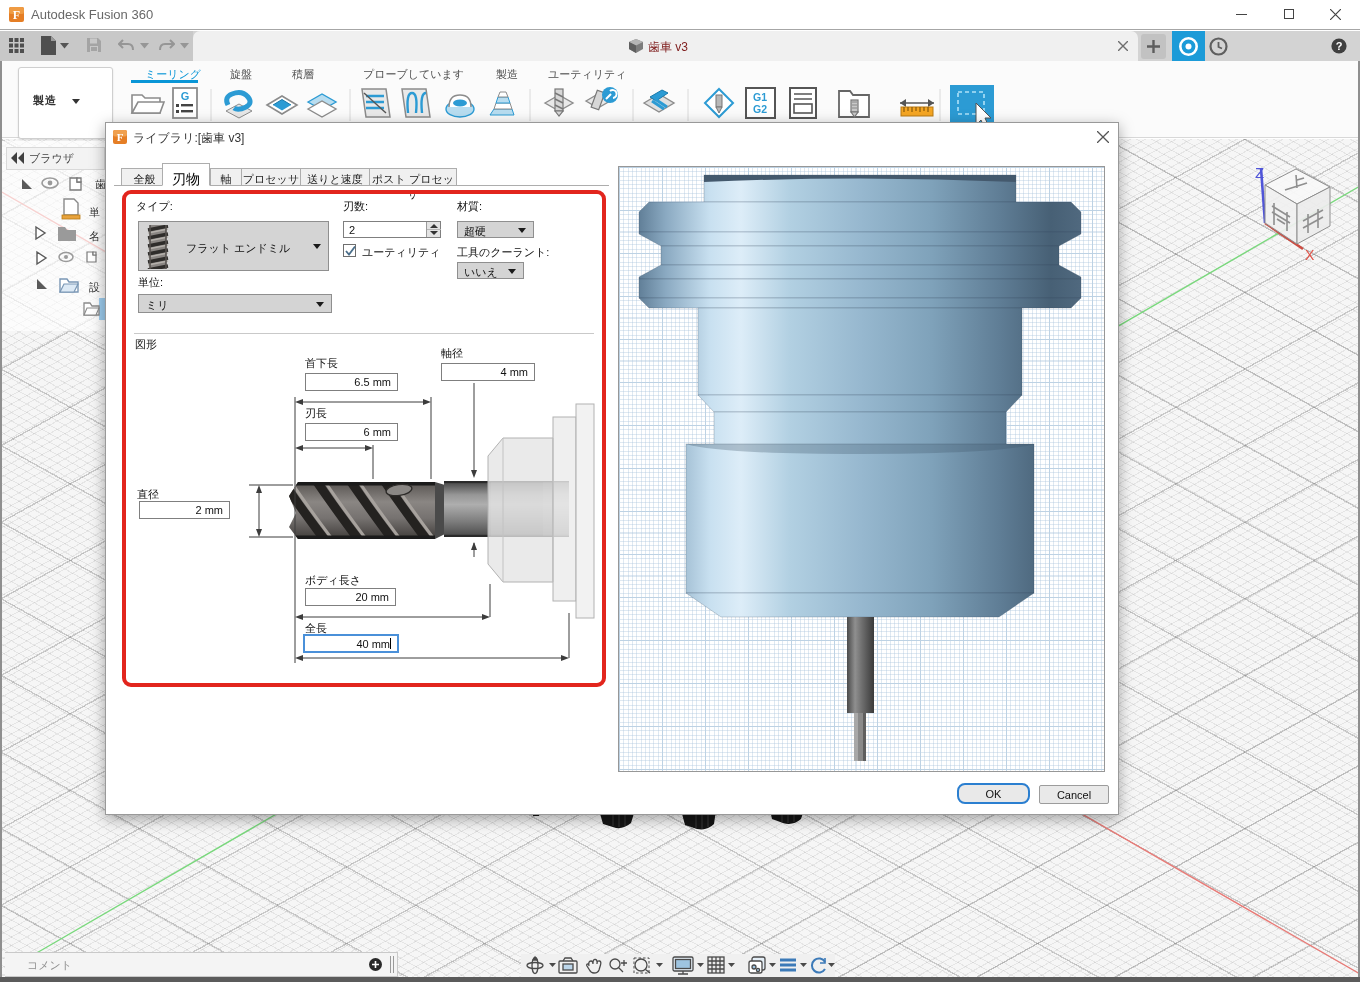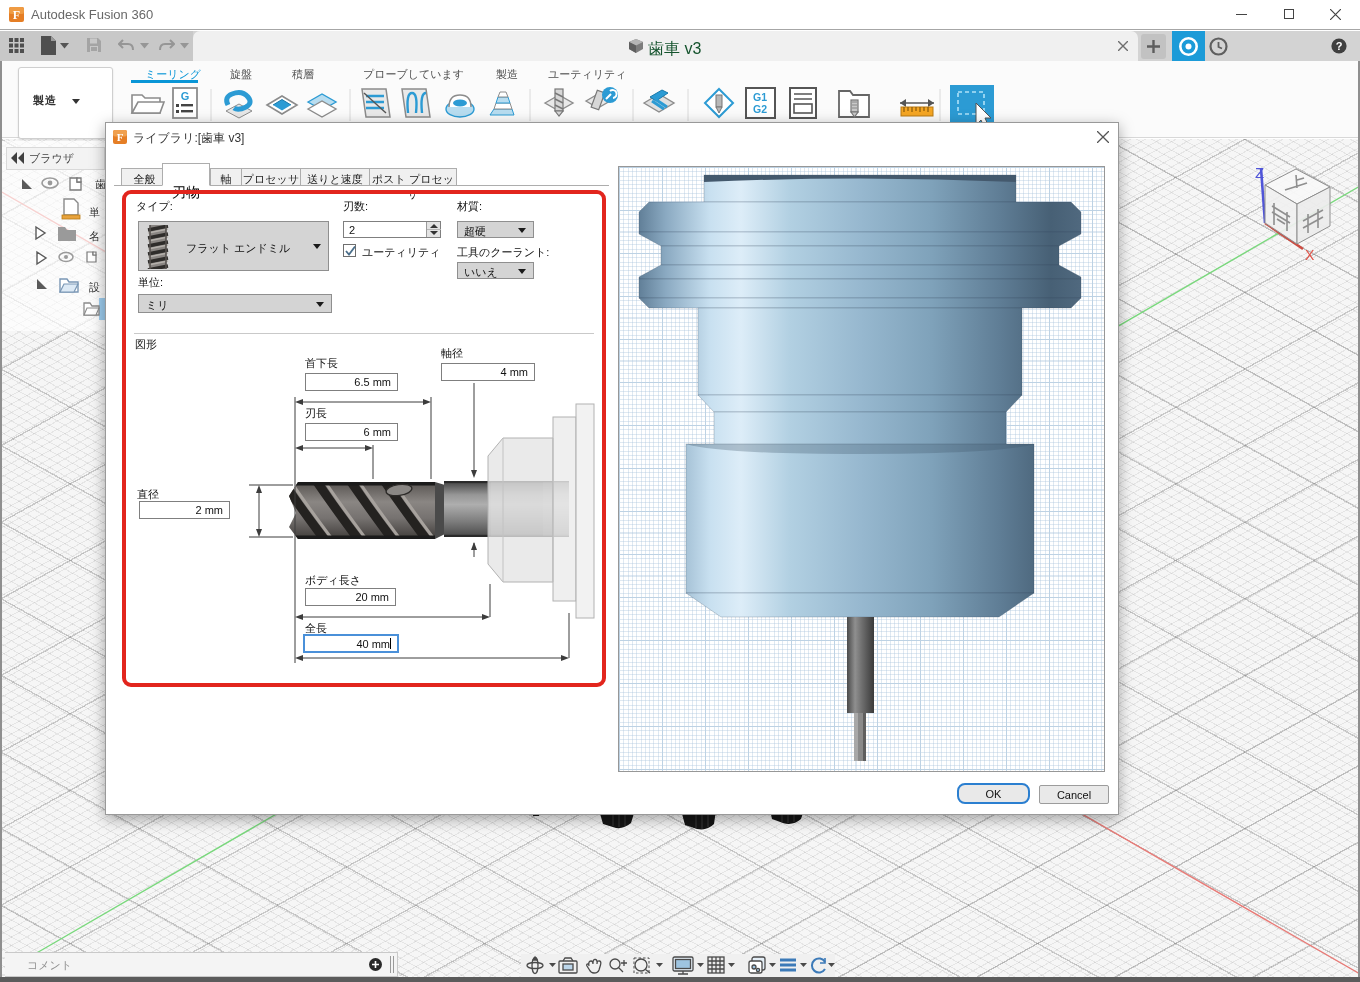--- a/index.html
+++ b/index.html
@@ -99,21 +99,21 @@
     </svg>
     <svg class="abs" style="left:180px;top:12px" width="9" height="6">
       <path d="M0 0 H9 L4.5 5.5 Z" fill="#969696"></path>
     </svg>
 
     <svg class="abs" style="left:628px;top:7px" width="16" height="16" viewBox="0 0 16 16">
       <path d="M8 1 L15 4 V11 L8 15 L1 11 V4 Z" fill="#7d7d7d"></path>
       <path d="M8 1 L15 4 L8 7.5 L1 4 Z" fill="#b5b5b5"></path>
       <path d="M8 7.5 L8 15 L1 11 L1 4 Z" fill="#5f5f5f"></path>
     </svg>
-    <div class="abs" style="left:648px;top:8px;font-size:16px;color:#14532d">歯車 v3</div>
+    <div class="abs" style="left:648px;top:8px;font-size:12px;color:#7f1d1d">歯車 v3</div>
     <svg class="abs" style="left:1118px;top:10px" width="10" height="10">
       <path d="M0 0 L10 10 M10 0 L0 10" stroke="#6e6e6e" stroke-width="1.4"></path>
     </svg>
 
     <div class="abs" style="left:1141px;top:3px;width:25px;height:25px;background:#c2c2c2;border-radius:3px"></div>
     <svg class="abs" style="left:1147px;top:9px" width="13" height="13">
       <path d="M6.5 0 V13 M0 6.5 H13" stroke="#5d5d5d" stroke-width="2.4"></path>
     </svg>
     <div class="abs" style="left:1172px;top:0px;width:33px;height:30px;background:#1c9bd8"></div>
     <svg class="abs" style="left:1179px;top:6px" width="19" height="19" viewBox="0 0 19 19">
@@ -421,21 +421,21 @@
       <rect width="14" height="6.5" rx="2" fill="#f0a04f"></rect>
       <text x="7" y="11" font-size="11" font-weight="bold" fill="#fff" text-anchor="middle" font-family="Liberation Serif">F</text>
     </svg>
     <div class="abs" style="left:27px;top:7px;font-size:12px;color:#333">ライブラリ:[歯車 v3]</div>
     <svg class="abs" style="left:991px;top:8px" width="12" height="12">
       <path d="M0 0 L12 12 M12 0 L0 12" stroke="#555" stroke-width="1.3"></path>
     </svg>
 
     <div class="abs" style="left:8px;top:62px;width:495px;height:1px;background:#adadad"></div>
     <div class="abs" style="left:15px;top:45px;width:46px;height:18px;background:#f0f0f0;border:1px solid #adadad;border-right:none;font-size:11px;color:#222;text-align:center;padding-top:3px">全般</div>
-    <div class="abs" style="left:56px;top:40px;width:48px;height:23px;background:#fff;border:1px solid #adadad;border-bottom:1px solid #fff;font-size:14px;color:#000;text-align:center;padding-top:20px;z-index:2">刃物</div>
+    <div class="abs" style="left:56px;top:40px;width:48px;height:23px;background:#fff;border:1px solid #adadad;border-bottom:1px solid #fff;font-size:14px;color:#000;text-align:center;padding-top:7px;z-index:2">刃物</div>
     <div class="abs" style="left:104px;top:45px;width:32px;height:18px;background:#f0f0f0;border:1px solid #adadad;font-size:11px;color:#222;text-align:center;padding-top:3px">軸</div>
     <div class="abs" style="left:136px;top:45px;width:59px;height:18px;background:#f0f0f0;border:1px solid #adadad;border-left:none;font-size:11px;color:#222;text-align:center;padding-top:3px">プロセッサ</div>
     <div class="abs" style="left:195px;top:45px;width:69px;height:18px;background:#f0f0f0;border:1px solid #adadad;border-left:none;font-size:11px;color:#222;text-align:center;padding-top:3px">送りと速度</div>
     <div class="abs" style="left:264px;top:45px;width:87px;height:18px;background:#f0f0f0;border:1px solid #adadad;border-left:none;font-size:11px;color:#222;text-align:center;padding-top:3px">ポスト プロセッサ</div>
 
     <div class="abs" style="left:16px;top:67px;width:484px;height:497px;border:4px solid #e2251d;border-radius:9px;z-index:5"></div>
 
     <div class="dlabel" style="left:30px;top:76px">タイプ:</div>
     <div class="dd" style="left:32px;top:98px;width:191px;height:50px">
       <svg class="abs" style="left:8px;top:3px" width="22" height="44" viewBox="0 0 22 44">
@@ -462,21 +462,21 @@
     <div class="dd" style="left:351px;top:98px;width:77px;height:17px">
       <div class="abs" style="left:6px;top:2px;font-size:11px;color:#111">超硬</div>
       <div class="arr"></div>
     </div>
     <div class="abs" style="left:237px;top:121px;width:13px;height:13px;background:#fff;border:1px solid #6e6e6e"></div>
     <svg class="abs" style="left:239px;top:123px" width="11" height="10">
       <path d="M1 5 L4 8.5 L10 0.5" stroke="#4a6e8a" stroke-width="1.8" fill="none"></path>
     </svg>
     <div class="dlabel" style="left:256px;top:122px">ユーティリティ</div>
     <div class="dlabel" style="left:351px;top:122px">工具のクーラント:</div>
-    <div class="dd" style="left:351px;top:139px;width:77px;height:17px">
+    <div class="dd" style="left:351px;top:139px;width:67px;height:17px">
       <div class="abs" style="left:6px;top:2px;font-size:11px;color:#111">いいえ</div>
       <div class="arr"></div>
     </div>
     <div class="dlabel" style="left:32px;top:152px">単位:</div>
     <div class="dd" style="left:32px;top:171px;width:194px;height:19px">
       <div class="abs" style="left:7px;top:3px;font-size:11px;color:#111">ミリ</div>
       <div class="arr"></div>
     </div>
 
     <div class="abs" style="left:28px;top:210px;width:460px;height:1px;background:#c9c9c9"></div>

